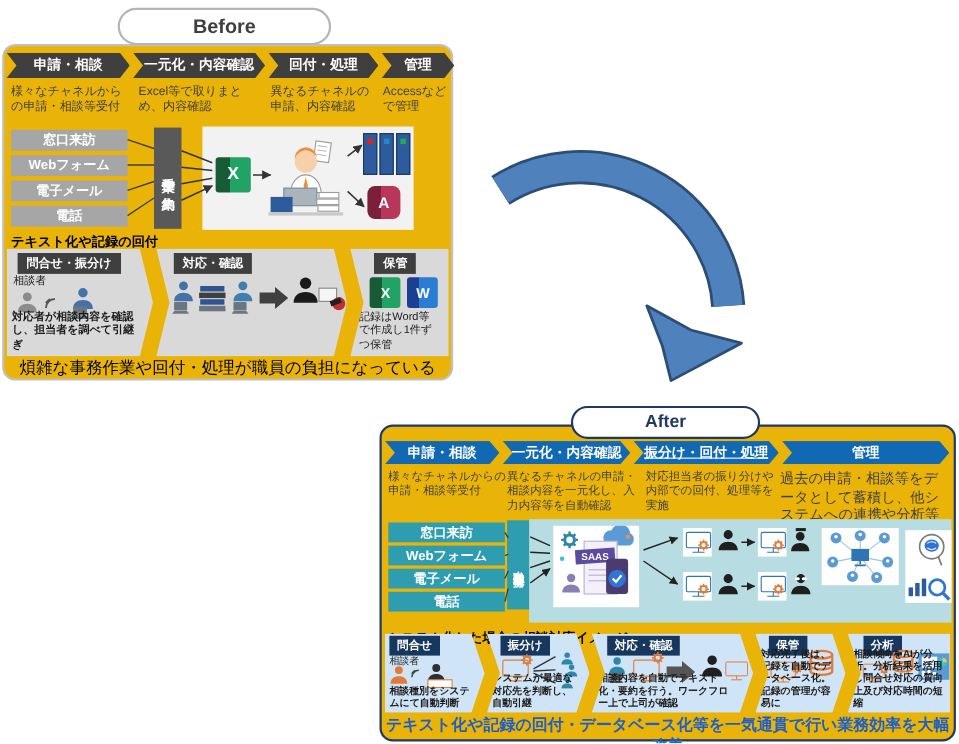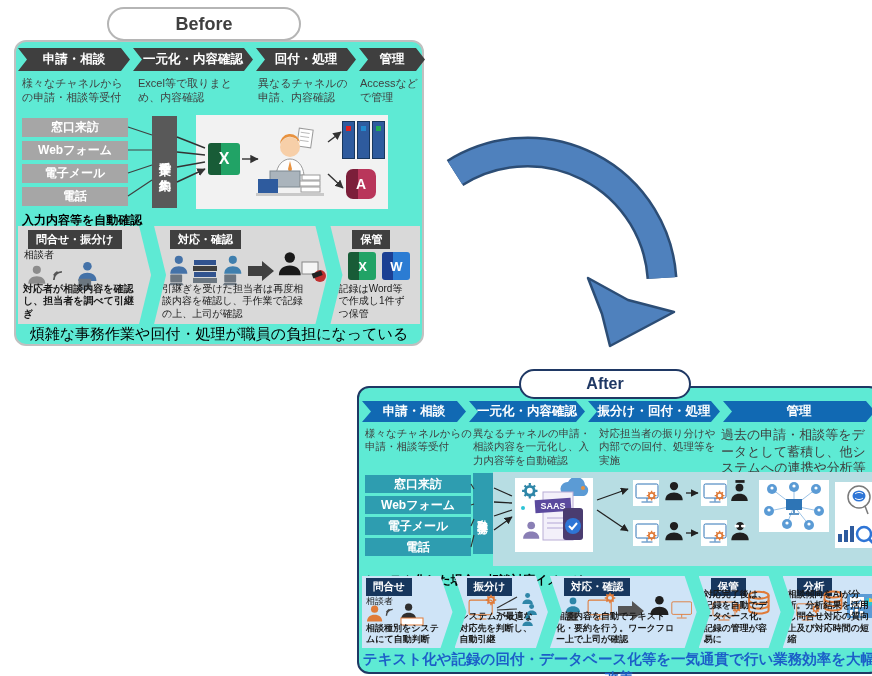--- a/index.html
+++ b/index.html
@@ -1,18 +1,18 @@
 <!DOCTYPE html>
 <html><head>
 <meta charset="utf-8">
 <style>
   html,body{margin:0;padding:0;background:#fff;}
   .stage{position:relative;width:872px;height:676px;background:#fff;overflow:hidden;
          font-family:"Liberation Sans",sans-serif;color:#222;}
-  .panel{position:absolute;background:#5eead4;box-sizing:border-box;margin-left:12px;}
+  .panel{position:absolute;background:#eab308;box-sizing:border-box;}
   .panel-before{left:2px;top:40px;width:410px;height:306px;border:2px solid #c0c0c0;border-radius:12px;}
   .panel-after{left:345px;top:386px;width:524px;height:288px;border:2.5px solid #1f3864;border-radius:12px;}
   .pill{position:absolute;background:#fff;text-align:center;font-weight:bold;z-index:6;box-sizing:border-box;}
   .pill-before{left:107px;top:7px;width:194px;height:34px;line-height:31px;border:2px solid #b5b5b5;
                border-radius:17px;color:#3f3f3f;font-size:18px;}
   .pill-after{left:519px;top:369px;width:172px;height:30px;line-height:26px;border:2.5px solid #1f3864;
               border-radius:15px;color:#1f3864;font-size:16px;}
   .chevrow{position:absolute;display:flex;gap:3px;}
   .chev{clip-path:polygon(0 0,calc(100% - 9px) 0,100% 50%,calc(100% - 9px) 100%,0 100%,9px 50%);
         color:#fff;display:flex;align-items:center;justify-content:center;font-weight:bold;}
@@ -135,21 +135,21 @@
         <rect x="2" y="70" width="68" height="3" fill="#c9c9c9"></rect>
       </svg>
       <div class="binders" style="left:146px;top:6px;">
         <div class="binder" style="--dot:#d22;"></div>
         <div class="binder" style="--dot:#28c;"></div>
         <div class="binder" style="--dot:#2a5;"></div>
       </div>
       <div class="officeicon icon-access" style="left:150px;top:54px;width:30px;height:30px;font-size:14px;">A</div>
     </div>
 
-    <div class="capt" style="left:6px;top:170px;">入力内容等を自動確認</div>
+    <div class="capt" style="left:6px;top:170px;">テキスト化や記録の回付</div>
 
     <div class="band" style="left:2px;top:184px;width:402px;height:98px;gap:3px;">
 
       <div class="bandsec first" style="width:120px;">
         <div class="bandlabel" style="left:10px;">問合せ・振分け</div>
         <div class="personlbl" style="left:6px;top:22px;">相談者</div>
         <svg class="abs" style="left:6px;top:30px;" width="104" height="36" viewBox="0 0 104 36">
           <use href="#g-person" fill="#8c8c8c" transform="translate(2,8) scale(0.9)"></use>
           <use href="#g-waves" stroke="#555" stroke-width="2" transform="translate(28,14) scale(0.9)"></use>
           <use href="#g-person" fill="#4472a8" transform="translate(52,4) scale(0.95)"></use>
@@ -168,21 +168,20 @@
           <rect x="30" y="24" width="22" height="5" fill="#31538f"></rect>
             <rect x="29" y="30" width="24" height="5" fill="#6b7680"></rect>
           <use href="#g-person" fill="#3f7fae" transform="translate(58,6) scale(0.9)"></use>
           <use href="#g-laptop" fill="#6b7680" transform="translate(56,24) scale(0.85)"></use>
           <polygon points="84,18 98,18 98,13 110,23 98,33 98,28 84,28" fill="#404040"></polygon>
           <use href="#g-person" fill="#1a1a1a" transform="translate(112,2) scale(1.15)"></use>
           <rect x="138" y="14" width="16" height="12" fill="#f5f5f5" stroke="#888"></rect>
           <circle cx="156" cy="28" r="6" fill="#c03030"></circle>
             <rect x="148" y="24" width="10" height="5" fill="#222" transform="rotate(-20 153 26)"></rect>
         </svg>
-        <div class="banddesc" style="left:8px;right:16px;bottom:4px;">引継ぎを受けた担当者は再度相談内容を確認し、手作業で記録の上、上司が確認</div>
       </div>
 
       <div class="bandsec last" style="width:95px;">
         <div class="bandlabel" style="left:22px;">保管</div>
         <div class="officeicon icon-excel" style="left:18px;top:26px;width:28px;height:28px;font-size:13px;">X</div>
         <div class="officeicon icon-word" style="left:52px;top:26px;width:28px;height:28px;font-size:13px;">W</div>
         <div class="banddesc" style="left:8px;right:12px;bottom:4px;">記録はWord等で作成し1件ずつ保管</div>
       </div>
     </div>
 
@@ -214,21 +213,21 @@
 
   <div class="pill pill-after">
     <span>After</span>
   </div>
 
   <div class="panel panel-after">
 
     <div class="chevrow" style="left:3px;top:13px;height:21px;">
       <div class="chev chev-blue" style="width:104px;font-size:12.5px;">申請・相談</div>
       <div class="chev chev-blue" style="width:116px;font-size:12.5px;">一元化・内容確認</div>
-      <div class="chev chev-blue" style="width:132px;font-size:12.5px;">振分け・回付・処理</div>
+      <div class="chev chev-blue" style="width:132px;font-size:12.5px;text-decoration:underline;">振分け・回付・処理</div>
       <div class="chev chev-blue" style="width:152px;font-size:12.5px;">管理</div>
     </div>
 
     <div class="stepdesc" style="left:6px;top:39px;width:110px;font-size:10.5px;">様々なチャネルからの申請・相談等受付</div>
     <div class="stepdesc" style="left:240px;top:39px;width:126px;font-size:10.5px;">対応担当者の振り分けや内部での回付、処理等を実施</div>
     <div class="stepdesc" style="left:114px;top:39px;width:122px;font-size:10.5px;">異なるチャネルの申請・相談内容を一元化し、入力内容等を自動確認</div>
     <div class="stepdesc" style="left:362px;top:39px;width:148px;font-size:13px;">過去の申請・相談等をデータとして蓄積し、他システムへの連携や分析等に利活用</div>
 
     <div class="tealarea" style="left:134px;top:84px;width:384px;height:94px;">
 

